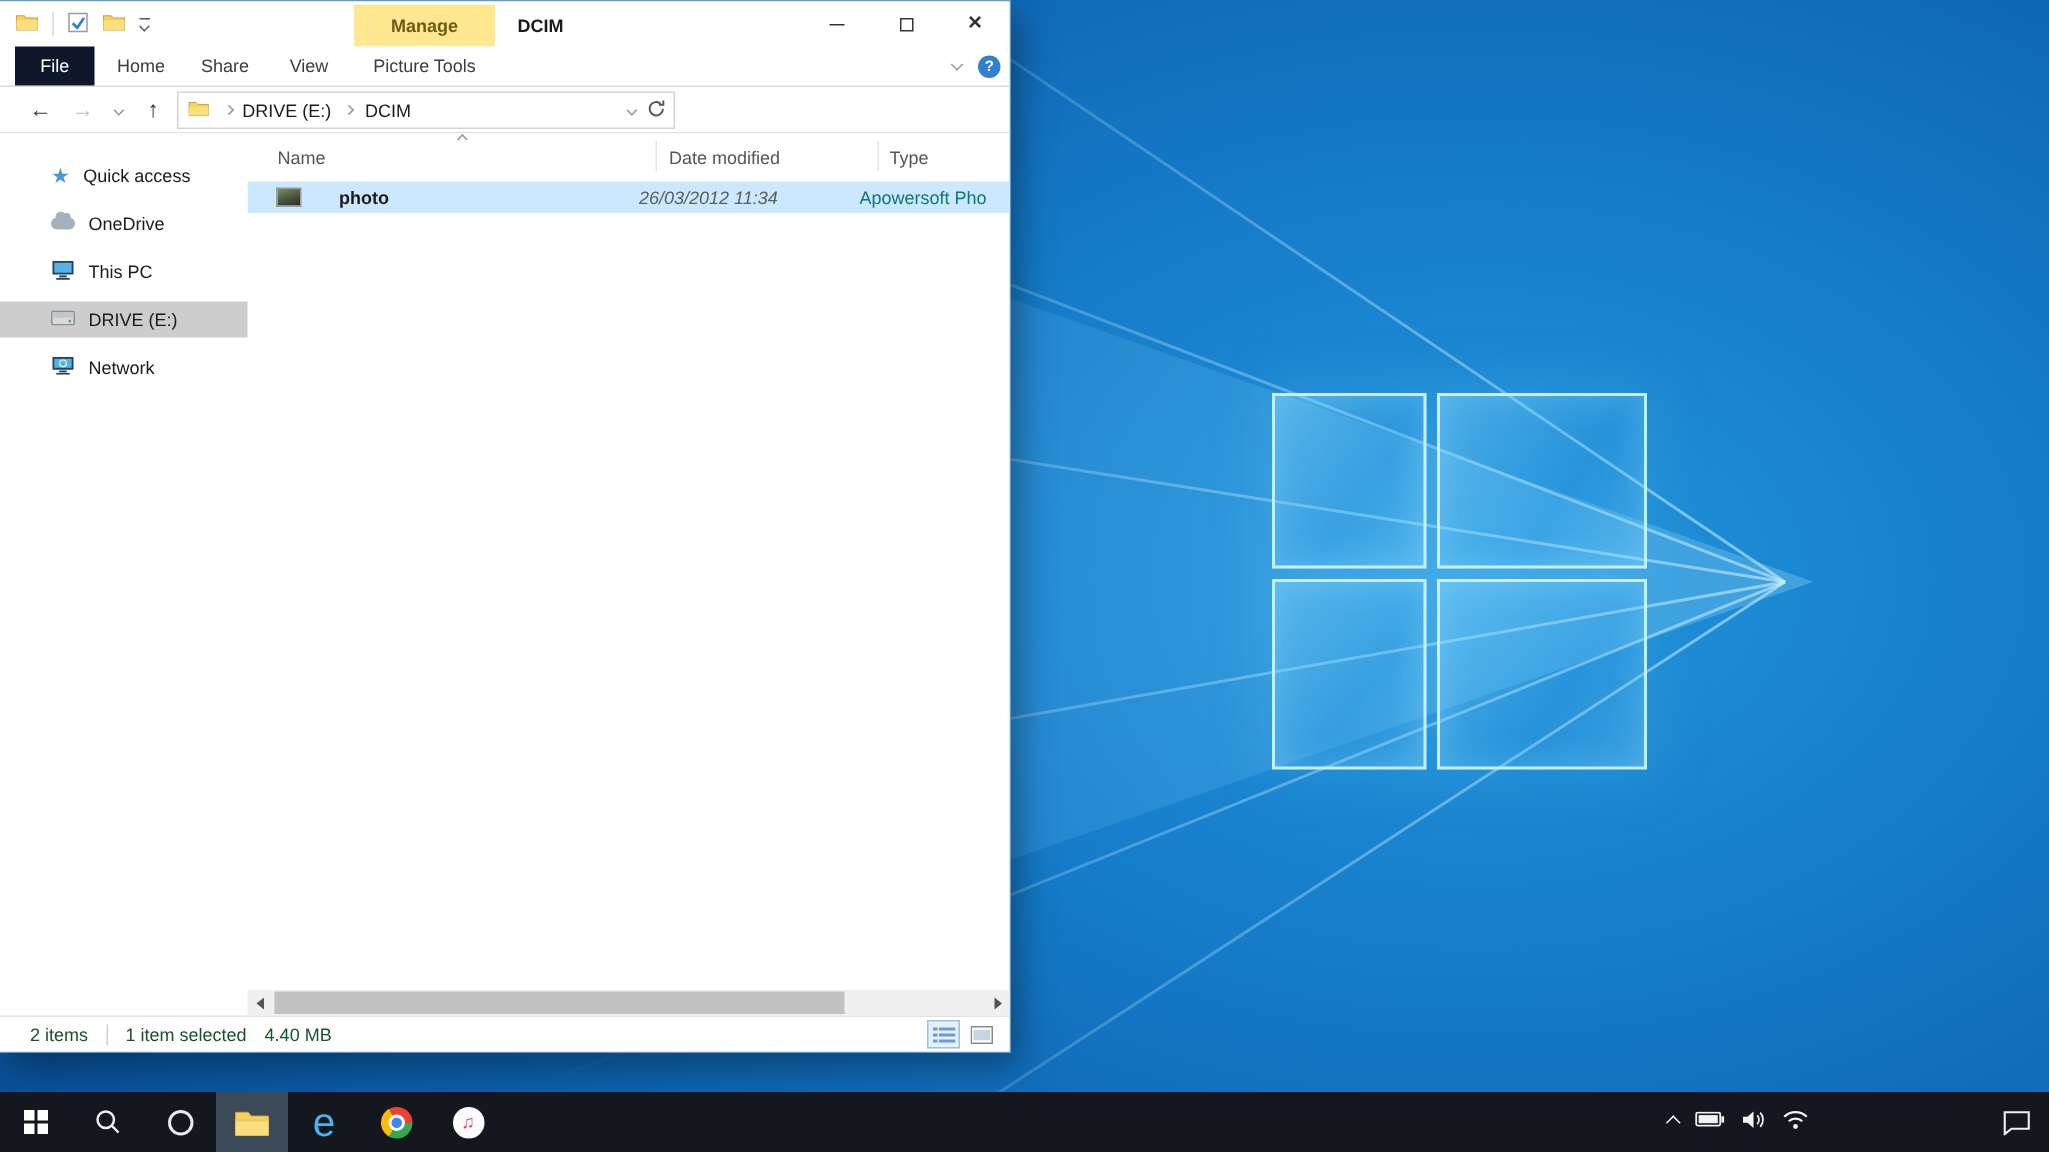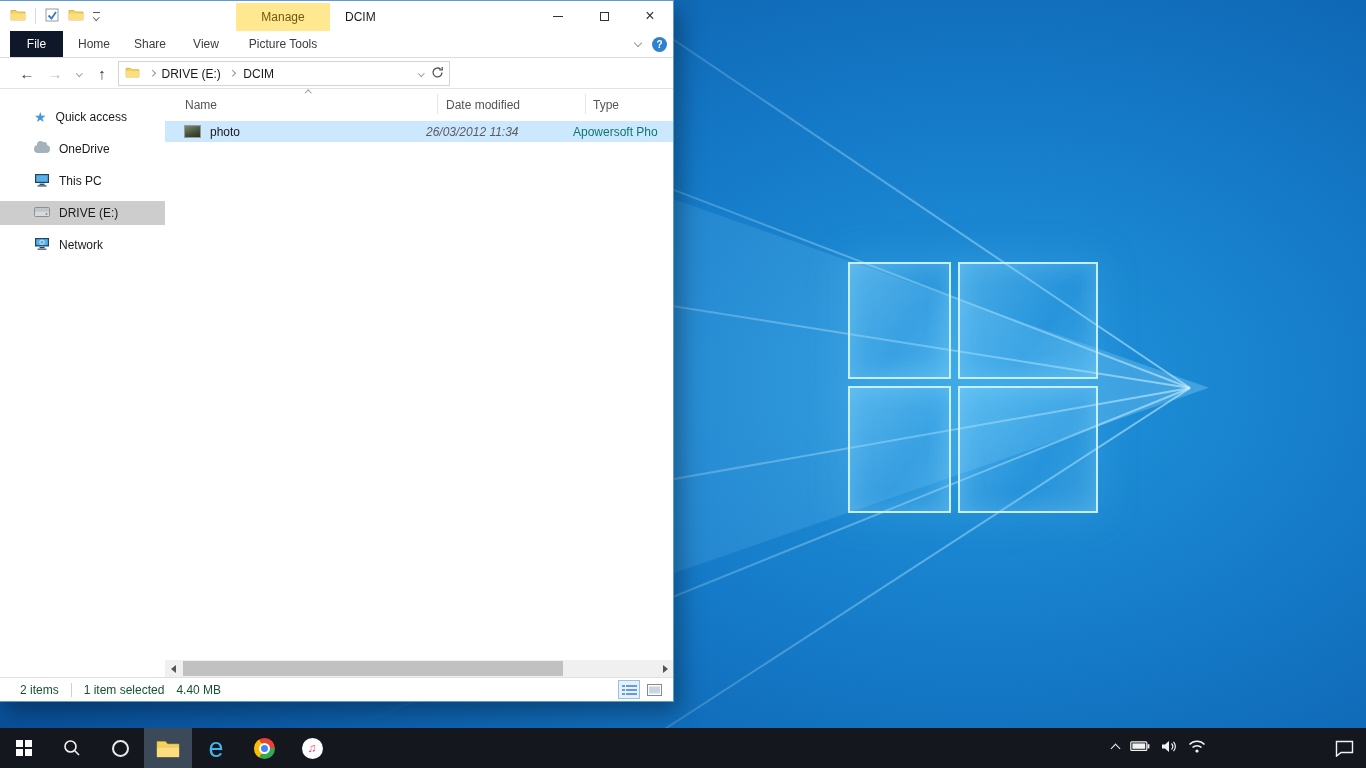--- a/index.html
+++ b/index.html
@@ -25,21 +25,21 @@
     filter: drop-shadow(0 0 18px rgba(120,210,255,0.55)); }
   .pane { border:2px solid rgba(205,243,255,0.95);
     background: linear-gradient(125deg, rgba(150,225,255,0.30), rgba(70,170,240,0.10) 60%, rgba(150,225,255,0.18));
     box-shadow: inset 0 0 22px rgba(140,220,255,0.35); }
 
   
   .explorer { position:absolute; left:0; top:0; width:674px; height:702px;
     background:#fff; border:1px solid #5e9bd6; border-left:none;
     box-shadow:6px 10px 22px rgba(0,0,0,0.35); color:#1a1a1a; }
 
-  .titlebar { position:absolute; left:0; top:0; right:0; height:30px; background:#fff; }
+  .titlebar { position:absolute; left:0; top:0; right:0; height:30px; background:#fff;font-weight:bold; }
   .qat { position:absolute; left:10px; top:0; height:30px; display:flex; align-items:center; gap:9px; }
   .qat-div { width:1px; height:16px; background:#d8d8d8; }
   .manage { position:absolute; left:236px; top:2px; width:94px; height:28px;
     background:#ffe88f; color:#6d5a14; display:flex; align-items:center; justify-content:center; }
   .wtitle { position:absolute; left:345px; top:9px; color:#1a1a1a; }
   .wctrls { position:absolute; right:0; top:0; display:flex; }
   .wbtn { width:46px; height:30px; display:flex; align-items:center; justify-content:center; color:#333; }
   .ic-min { width:10px; height:1px; background:#333; }
   .ic-max { width:9px; height:9px; border:1px solid #333; }
   .ic-close { font-size:16px; line-height:1; }
@@ -99,21 +99,21 @@
   .filearea { position:absolute; left:165px; right:0; top:0; bottom:17px; overflow:hidden; }
   .cols { position:absolute; left:0; right:0; top:0; height:30px; color:#555; }
   .col { position:absolute; top:9px; }
   .c-name { left:20px; } .c-date { left:281px; } .c-type { left:428px; }
   .col-div { position:absolute; top:5px; height:20px; width:1px; background:#e4e4e4; }
   .cd1 { left:272px; } .cd2 { left:420px; }
   .sortchev { position:absolute; left:141px; top:2px; }
   .frow { position:absolute; left:0; right:0; height:21px; display:flex; align-items:center; }
   .fr0 { top:32px; } .fr1 { top:53px; }
   .frow.sel { background:#cce8ff; }
-  .cell-name { width:261px; padding-left:19px; display:flex; gap:9px; align-items:center; }
+  .cell-name { width:261px; padding-left:19px; display:flex; gap:25px; align-items:center;font-weight:bold; }
   .cell-date { width:147px; color:#5c5c5c;font-style:italic; }
   .cell-type { flex:1; color:#0f766e; white-space:nowrap; overflow:hidden; }
   .ic-photo { width:17px; height:13px; border:1px solid #9a9a9a;
     background:linear-gradient(160deg,#7a8c6e 0%,#48543f 55%,#28311f 100%); }
 
   .hscroll { position:absolute; left:165px; right:0; bottom:0; height:17px; background:#f0f0f0;
     display:flex; align-items:center; }
   .sb-arrow { width:16px; height:17px; display:flex; align-items:center; justify-content:center; }
   .tri-l { width:0; height:0; border:4px solid transparent; border-right:5px solid #555; border-left:none; }
   .tri-r { width:0; height:0; border:4px solid transparent; border-left:5px solid #555; border-right:none; }

